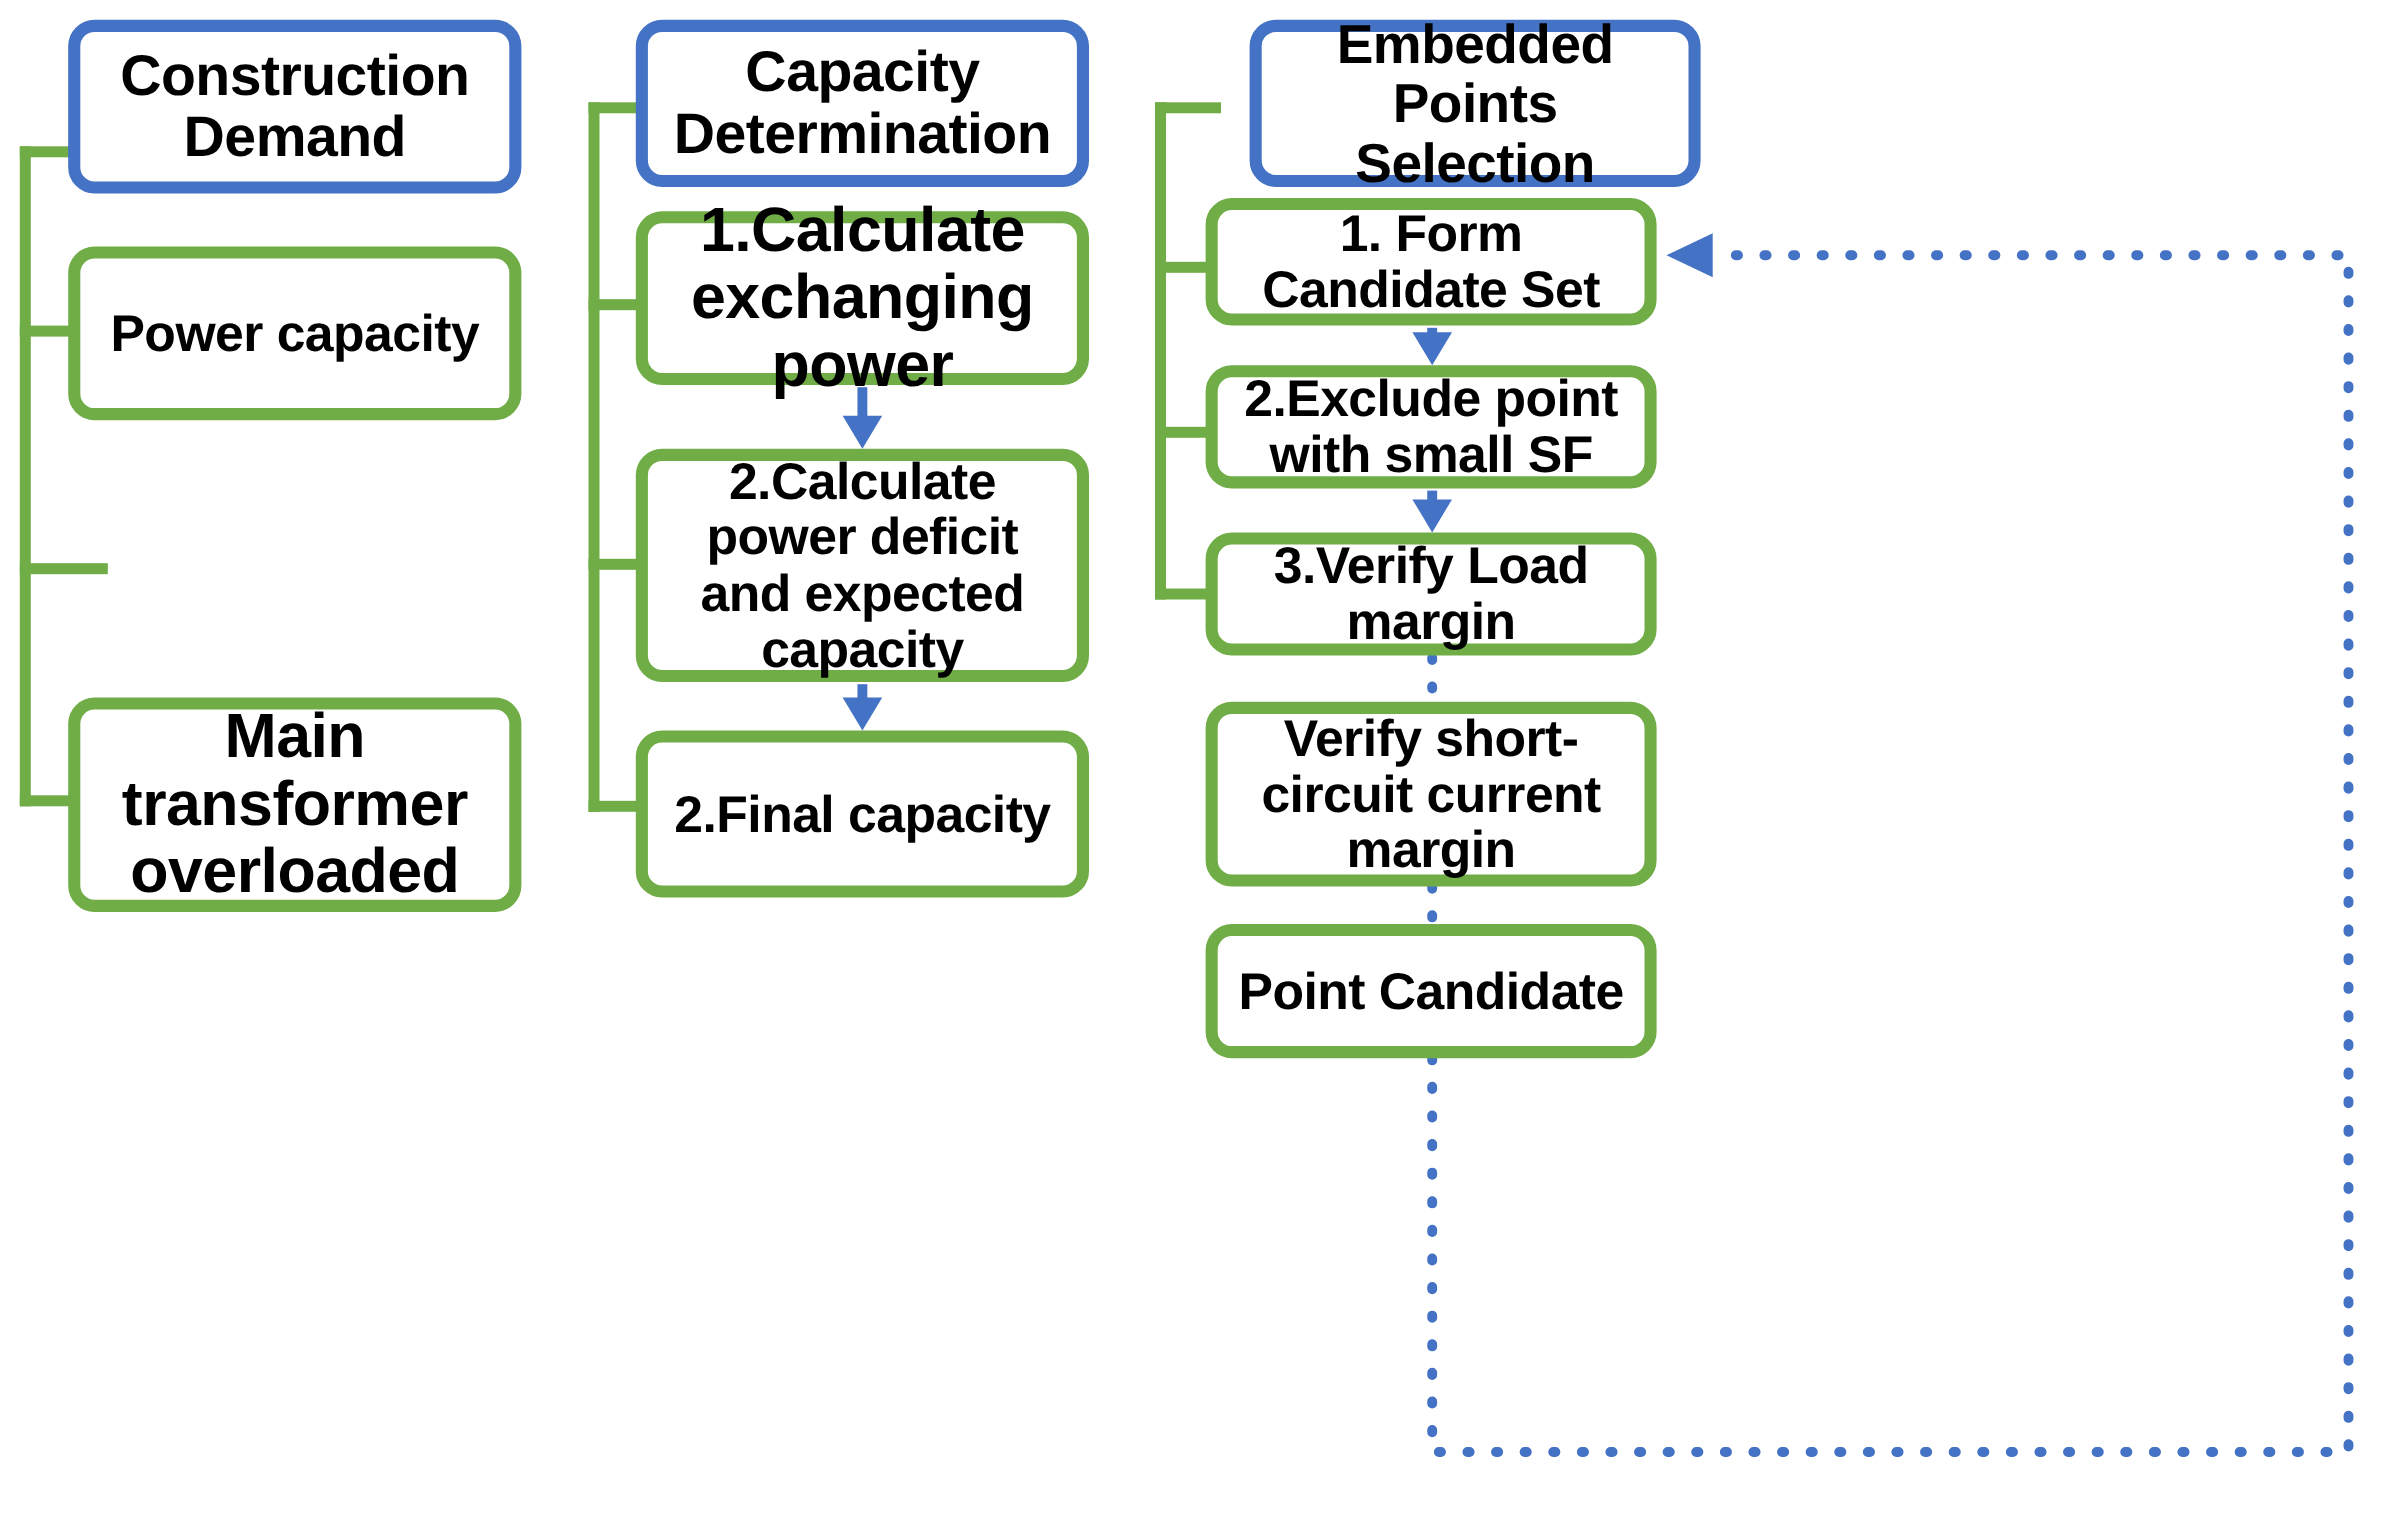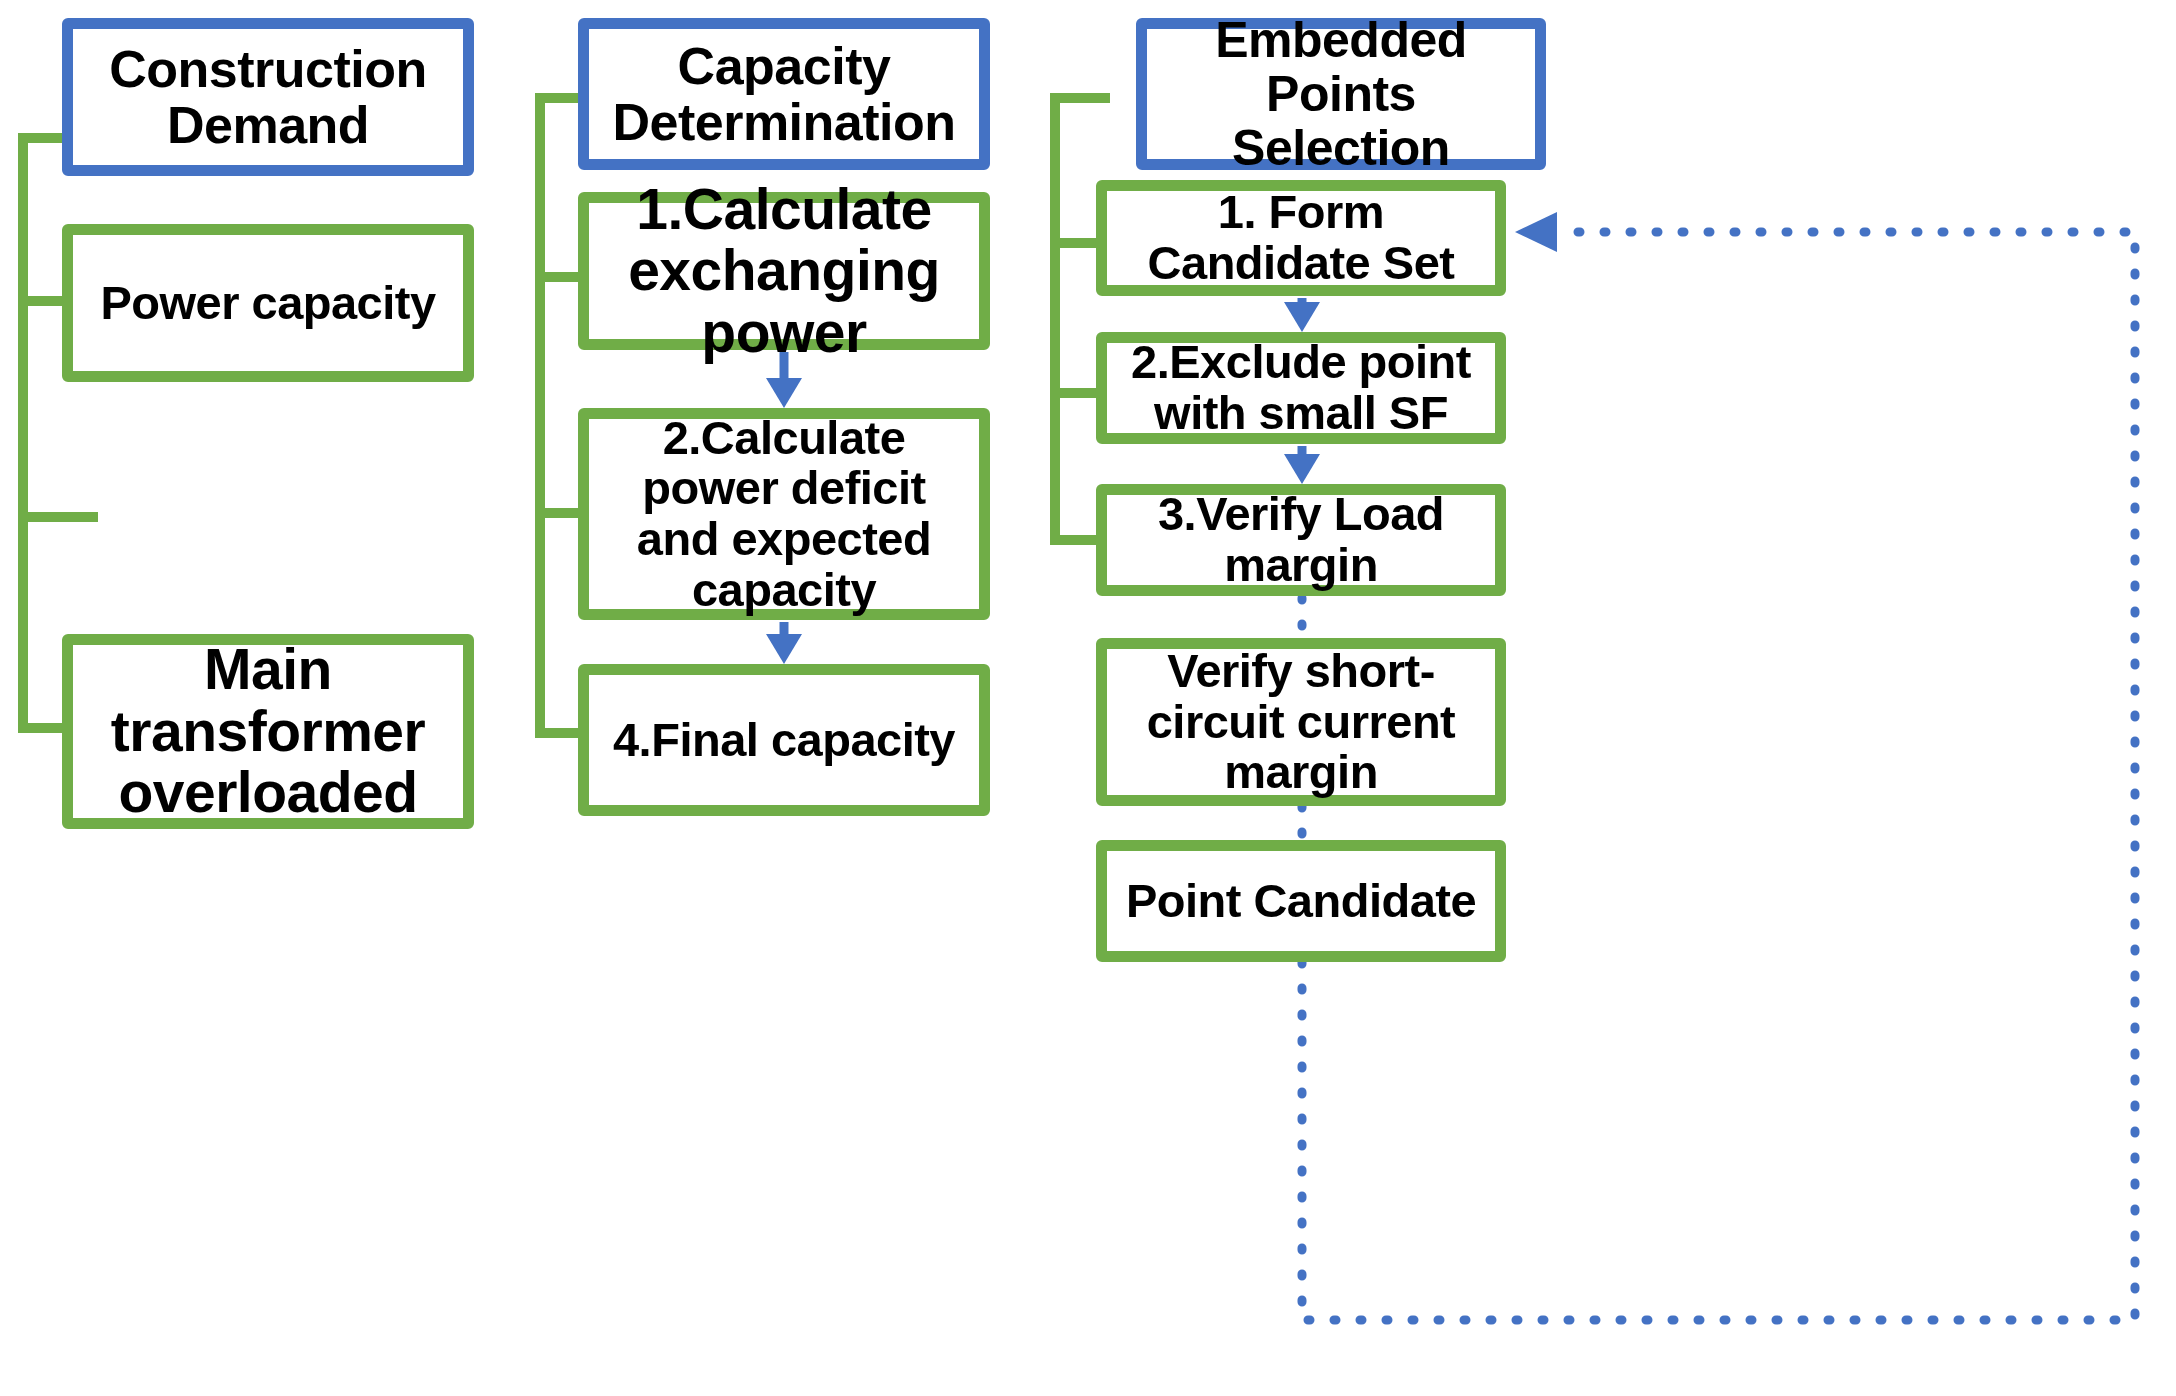--- a/index.html
+++ b/index.html
@@ -16,21 +16,21 @@
     width: 2176px;
     height: 1396px;
     background: #ffffff;
     overflow: hidden;
   }
   .node {
     position: absolute;
     box-sizing: border-box;
     background: #ffffff;
     border-style: solid;
-    border-radius: 6px;
+    border-radius: 24px;
     display: flex;
     align-items: center;
     justify-content: flex-start;
     text-align: center;
     color: #000000;
     font-weight: bold;
     line-height: 1.08;
     letter-spacing: -0.5px;
     z-index: 5;
   }
@@ -104,21 +104,21 @@
 
   <div class="node step" style="left:578px; top:192px; width:412px; height:158px; font-size:57px;">
     <span>1.Calculate<br>exchanging<br>power</span>
   </div>
 
   <div class="node step" style="left:578px; top:408px; width:412px; height:212px; font-size:47px;">
     <span>2.Calculate<br>power deficit<br>and expected<br>capacity</span>
   </div>
 
   <div class="node step" style="left:578px; top:664px; width:412px; height:152px; font-size:47px;">
-    <span>4.Final capacity</span>
+    <span>2.Final capacity</span>
   </div>
 
   <div class="conn conn-v" style="left:1050px; top:93px; width:10px; height:452px;"></div>
   <div class="conn conn-h" style="left:1050px; top:93px; width:60px; height:10px;"></div>
   <div class="conn conn-h" style="left:1050px; top:238px; width:60px; height:10px;"></div>
   <div class="conn conn-h" style="left:1050px; top:388px; width:60px; height:10px;"></div>
   <div class="conn conn-h" style="left:1050px; top:535px; width:60px; height:10px;"></div>
 
   <div class="node header" style="left:1096px; top:18px; width:410px; height:152px; font-size:50px;margin-left:40px;">
     <span>Embedded<br>Points Selection</span>

